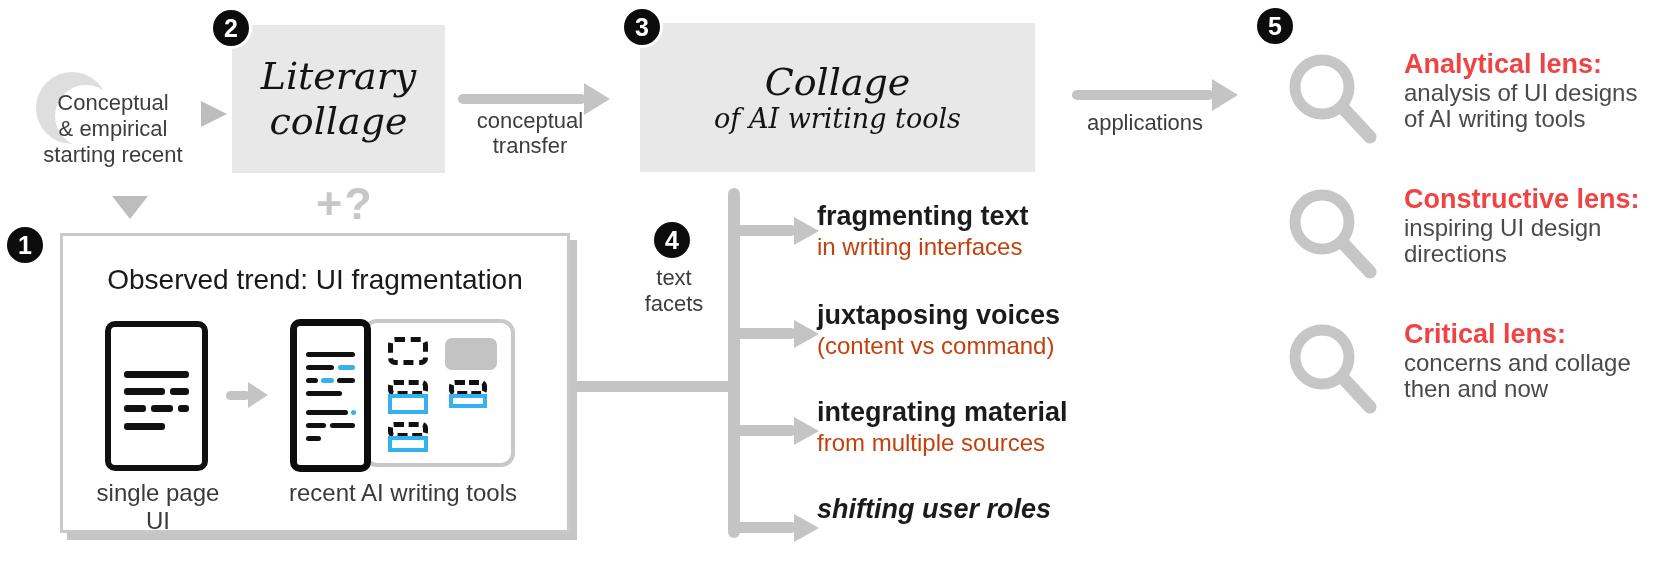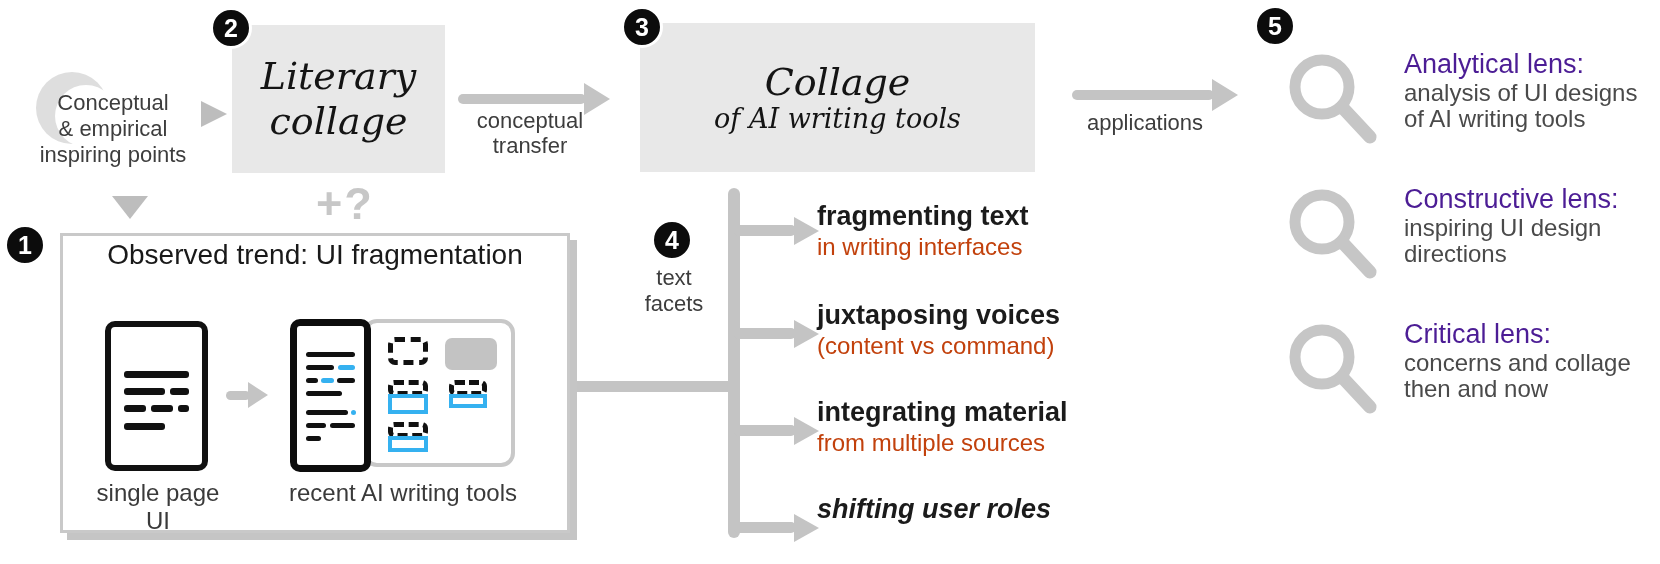--- a/index.html
+++ b/index.html
@@ -29,48 +29,48 @@
   .flow-label{position:absolute;text-align:center;font-size:22px;line-height:25px;color:#3d3d3d;}
   
   .arm-shaft{position:absolute;background:#c4c4c4;border-radius:5px;width:62px;height:11px;left:734px;}
   .arm-head{position:absolute;width:0;height:0;border-top:14px solid transparent;
     border-bottom:14px solid transparent;border-left:25px solid #c4c4c4;left:794px;}
   .facet{position:absolute;left:817px;width:330px;}
   .facet .t{font-size:27px;line-height:30px;font-weight:bold;color:#1b1b1b;}
   .facet .s{font-size:24px;line-height:26px;color:#c2410c;margin-top:3px;}
   
   .lens-text{position:absolute;left:1404px;width:256px;}
-  .lens-text .t{font-size:27px;line-height:32px;font-weight:normal;color:#4c1d95;}
+  .lens-text .t{font-size:27px;line-height:32px;font-weight:bold;color:#ef4444;}
   .lens-text .s{font-size:24px;line-height:26px;color:#4a4a4a;}
   
   #box1{
     position:absolute;left:60px;top:233px;width:510px;height:300px;background:#fff;
     border:3px solid #c9c9c9;box-shadow:7px 7px 0 #c5c5c5;box-sizing:border-box;z-index:1;
   }
-  #box1 .title{margin-top:3px;text-align:center;font-size:28px;color:#191919;}
+  #box1 .title{margin-top:28px;text-align:center;font-size:28px;color:#191919;}
   .doc-line{position:absolute;background:#111;border-radius:3px;}
   .doc-line.blue{background:#35b1f0;}
   .cap{position:absolute;text-align:center;font-size:24px;color:#3a3a3a;}
   .dashcap{position:absolute;border:5px dashed #111;border-radius:7px;box-sizing:border-box;background:#fff;}
   .bluebox{position:absolute;border:4px solid #35b1f0;box-sizing:border-box;background:#fff;}
   .small-label{position:absolute;font-size:22px;line-height:26px;color:#3d3d3d;text-align:center;}
 </style>
 </head>
 <body>
 
 <div id="canvas">
 
   <svg class="abs" style="left:30px;top:64px;" width="92" height="92" viewBox="0 0 92 92">
     <circle cx="42" cy="44" r="36" fill="#dedede"></circle>
     <circle cx="56" cy="52" r="31" fill="#ffffff"></circle>
   </svg>
   <div class="abs small-label" style="left:18px;top:90px;width:190px;">
     <div>Conceptual</div>
     <div>&amp; empirical</div>
-    <div>inspiring points</div>
+    <div>starting recent</div>
   </div>
   <div class="abs" style="left:201px;top:101px;width:0;height:0;border-top:13px solid transparent;border-bottom:13px solid transparent;border-left:26px solid #bdbdbd;"></div>
   <div class="abs" style="left:112px;top:196px;width:0;height:0;border-left:18px solid transparent;border-right:18px solid transparent;border-top:23px solid #bdbdbd;"></div>
 
   <div class="badge" style="left:210px;top:7px;">2</div>
   <div class="graybox" style="left:232px;top:25px;width:213px;height:148px;">
     <div class="big">Literary</div>
     <div class="big">collage</div>
   </div>
   <div class="abs" style="left:316px;top:178px;font-size:45px;font-weight:800;color:#c7c7c7;letter-spacing:2px;">+?</div>

